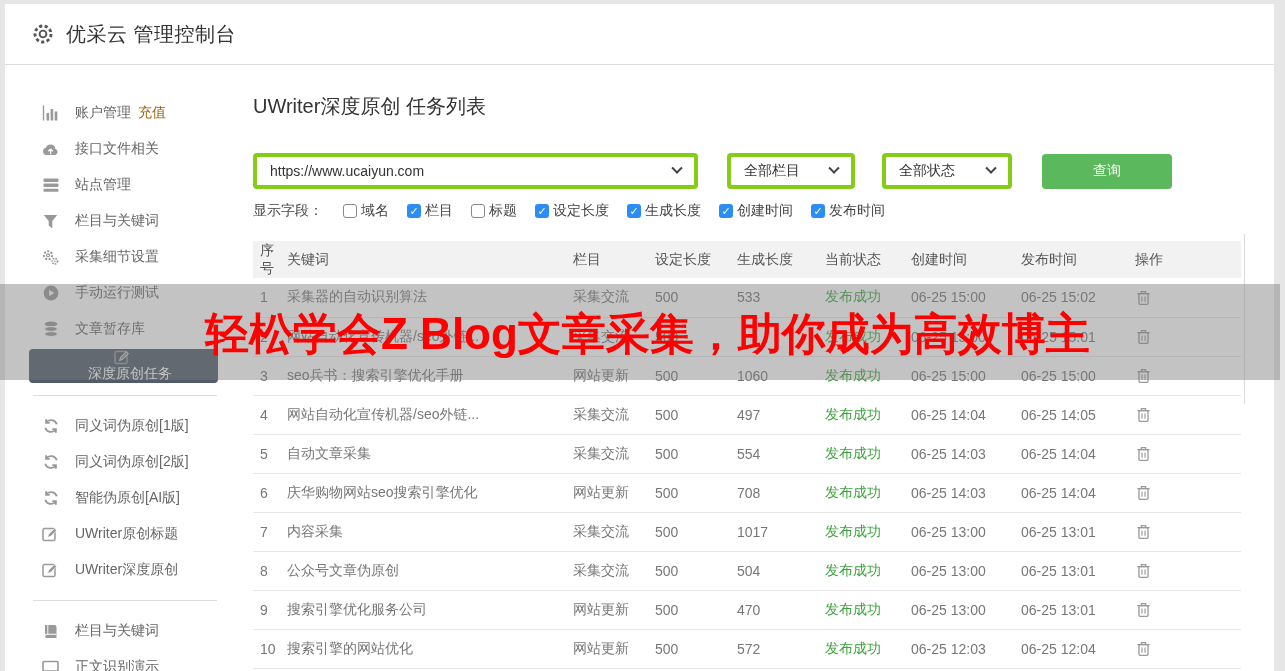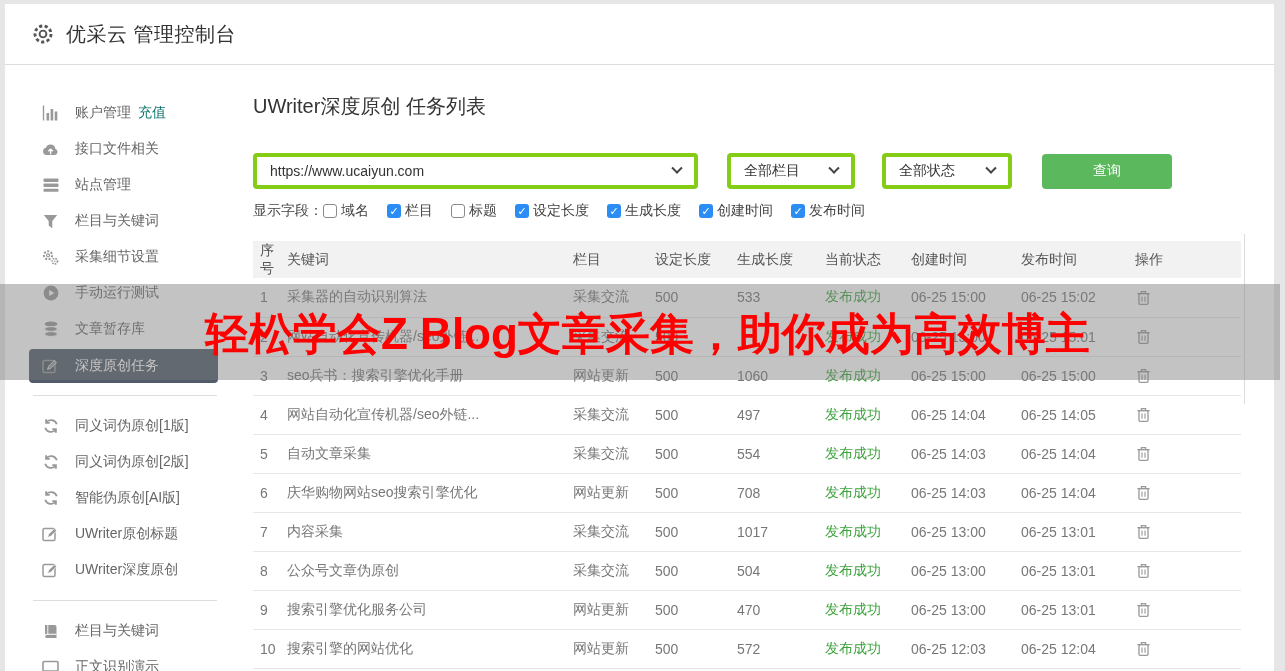--- a/index.html
+++ b/index.html
@@ -12,38 +12,38 @@
   .topbar .icon { display:inline-flex; margin-right:12px; }
   .topbar-title { font-size:20px; color:#333; letter-spacing:0.5px; }
 
   .layout { display:flex; height:606px; }
 
   
   .sidebar { width:226px; padding-top:30px; flex:none; }
   .side-item { height:36px; display:flex; align-items:center; padding-left:37px; color:#666; font-size:14px; cursor:pointer; }
   .side-item .icon { width:17px; display:inline-flex; justify-content:center; margin-right:16px; flex:none; }
   .side-item .icon svg { display:block; }
-  .side-item.active { background:#515b69; color:#fff; border-radius:4px; margin:2px 13px 2px 24px; padding-left:13px; height:34px; }
-  .side-badge { color:#0f766e; margin-left:7px; }
+  .side-item.active { background:#515b69; color:#fff; border-radius:4px; margin:2px 13px 2px 24px; padding-left:13px; height:34px;flex-direction:column; }
+  .side-badge { color:#a16207; margin-left:7px; }
   .side-divider { border-top:1px solid #ddd; margin:12px 14px 12px 28px; }
 
   
   .main { flex:1; padding:28px 0 0 22px; }
   .page-title { font-size:20px; color:#333; margin-bottom:33px; }
 
   .filter-row { display:flex; align-items:center; margin-bottom:13px; }
   .select { height:36px; border:4px solid #84cc16; border-radius:4px; background:#fff; display:flex; align-items:center; justify-content:space-between; padding:0 13px; font-size:14px; color:#333; cursor:pointer; }
   .sel-site { width:445px; margin-right:29px; }
   .sel-col { width:128px; margin-right:27px; }
   .sel-status { width:130px; margin-right:30px; }
   .chev { width:8px; height:8px; border-right:2px solid #444; border-bottom:2px solid #444; transform:rotate(45deg) translate(-2px,-2px); flex:none; }
   .btn-query { width:130px; height:35px; background:#5cb85c; border:none; border-radius:4px; color:#fff; font-size:14px; cursor:pointer; font-family:inherit; }
 
   .fields-row { display:flex; align-items:center; margin-bottom:21px; font-size:14px; color:#444; }
-  .fields-label { }
+  .fields-label { margin-right:20px; }
   .field-cb { display:flex; align-items:center; margin-right:18px; cursor:pointer; }
   .cb { width:14px; height:14px; border-radius:3px; margin-right:4px; flex:none; display:flex; align-items:center; justify-content:center; }
   .cb.off { border:1px solid #8a8a8a; background:#fff; }
   .cb.on { background:#2b8cf4; color:#fff; font-size:11px; font-weight:bold; line-height:1; }
 
   table { border-collapse:collapse; table-layout:fixed; width:988px; font-size:14px; }
   thead th { background:#f2f2f2; color:#555; font-weight:normal; text-align:left; height:37px; padding:0 4px 0 0; }
   thead th:first-child { padding-left:7px; }
   tbody td { color:#777; height:39px; border-bottom:1px solid #e7e7e7; padding:0 4px 0 0; overflow:hidden; white-space:nowrap; text-overflow:ellipsis; }
   tbody td:first-child { padding-left:7px; }

